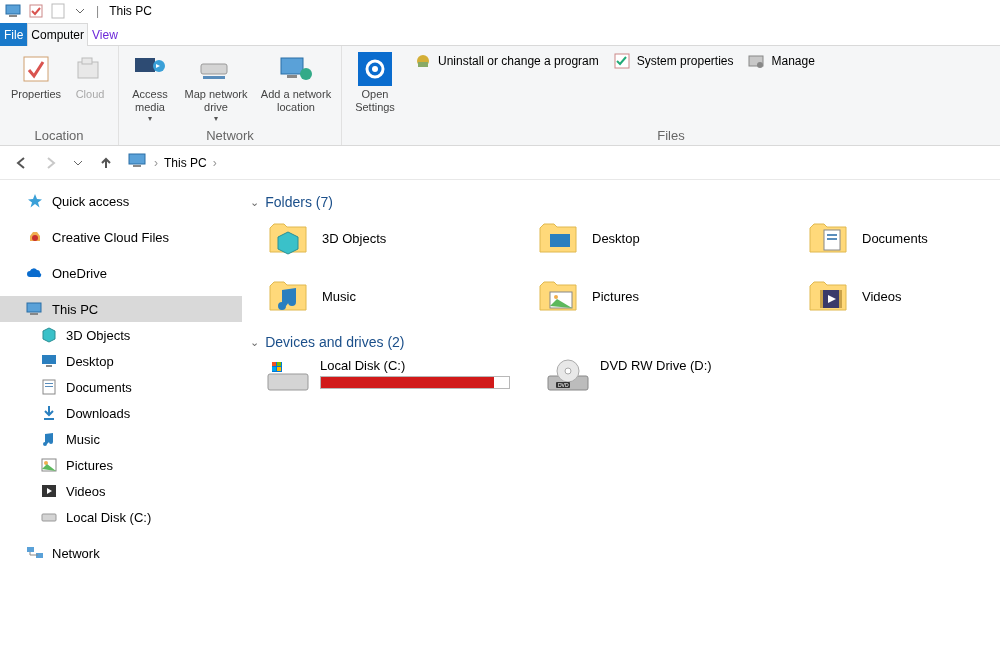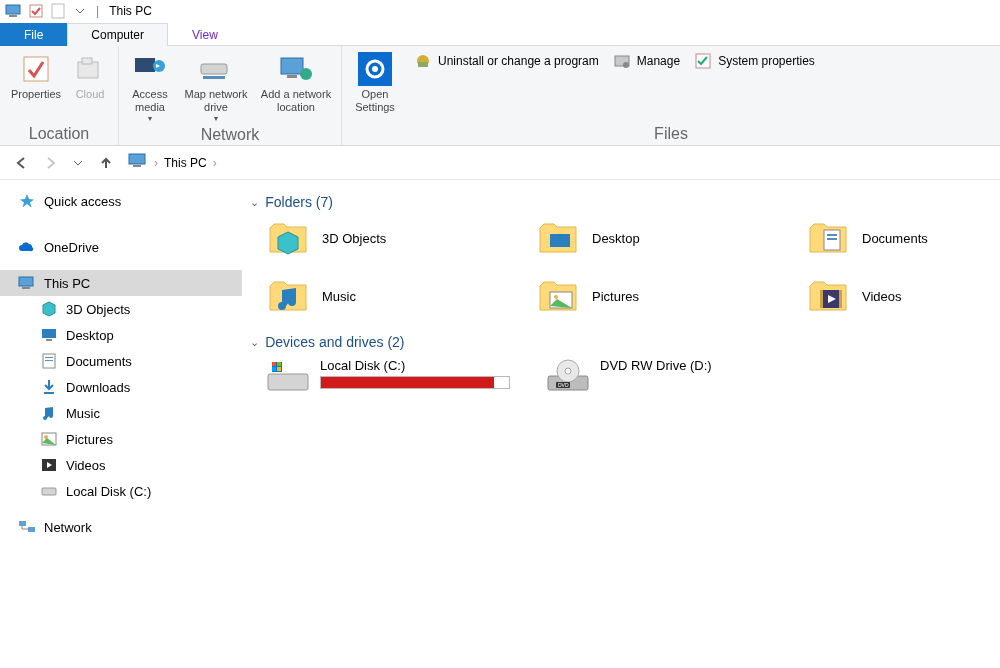--- a/index.html
+++ b/index.html
@@ -6,54 +6,54 @@
 body { width: 1000px; height: 668px; background: #fff; font-size: 12px; color: #000; overflow: hidden; }
 
 
 .title-bar { height: 22px; display: flex; align-items: center; padding: 0 4px; background: #fff; }
 .title-bar .qat-icon { width: 20px; height: 20px; display: inline-flex; align-items: center; justify-content: center; margin-right: 2px; }
 .title-bar .sep { color: #888; margin: 0 4px; }
 .title-txt { font-size: 12px; margin-left: 6px; }
 
 
 .tabs-row { height: 24px; display: flex; align-items: stretch; background: #fff; border-bottom: 1px solid #d9d9d9; }
-.tab { padding: 0 23px; display: flex; align-items: center; font-size: 12px; cursor: default; border: 1px solid transparent; border-bottom: none; position: relative; top: 1px; }
+.tab { padding: 0 3px; display: flex; align-items: center; font-size: 12px; cursor: default; border: 1px solid transparent; border-bottom: none; position: relative; top: 1px; }
 .tab.file { background: #1979ca; color: #fff; }
 .tab.active { background: #f5f6f7; border-color: #d9d9d9; }
 .tab.inactive { color: #6d28d9; }
 
 
 .ribbon { background: #f5f6f7; border-bottom: 1px solid #d9d9d9; display: flex; height: 100px; }
 .ribbon-group { display: flex; flex-direction: column; padding: 4px 6px 2px; border-right: 1px solid #e1e1e1; }
 .ribbon-group:last-child { border-right: none; flex: 1; }
 .ribbon-items { display: flex; flex: 1; align-items: flex-start; gap: 2px; }
 .ribbon-btn { display: flex; flex-direction: column; align-items: center; width: 60px; padding: 2px; text-align: center; font-size: 11px; line-height: 1.15; color: #444; }
 .ribbon-btn.wide { width: 78px; }
 .ribbon-btn .icon-slot { width: 34px; height: 34px; display: flex; align-items: center; justify-content: center; margin-bottom: 2px; }
 .ribbon-btn.disabled { color: #a9a9a9; }
-.ribbon-label { text-align: center; font-size: 16px; color: #666; padding: 2px 0 0; }
+.ribbon-label { text-align: center; font-size: 13px; color: #666; padding: 2px 0 0; }
 .ribbon-small-list { display: flex; flex-direction: row; gap: 2px; padding-left: 4px; }
 .ribbon-small-item { display: flex; align-items: center; gap: 6px; font-size: 12px; height: 22px; padding: 0 6px; }
 .ribbon-small-item .si { width: 18px; height: 18px; display: inline-flex; align-items: center; justify-content: center; }
 .drop-arrow { font-size: 8px; color: #555; position: relative; top: 1px; }
 
 
 .nav-bar { height: 34px; display: flex; align-items: center; padding: 0 10px; gap: 4px; border-bottom: 1px solid #e8e8e8; }
 .nav-btn { width: 24px; height: 24px; display: inline-flex; align-items: center; justify-content: center; color: #555; }
 .nav-btn.disabled { color: #bdbdbd; }
 .breadcrumb { display: flex; align-items: center; gap: 6px; margin-left: 6px; font-size: 12px; }
 .bc-sep { color: #999; }
 
 
 .body-split { display: flex; height: calc(668px - 22px - 24px - 100px - 34px); }
 .sidebar { width: 242px; border-right: 0px solid #e8e8e8; padding-top: 8px; overflow: hidden; }
 .main { flex: 1; padding: 10px 8px; overflow: auto; }
 
 
-.tree-item { display: flex; align-items: center; height: 26px; padding-left: 18px; gap: 8px; font-size: 13px; cursor: default; }
+.tree-item { display: flex; align-items: center; height: 26px; padding-left: 26px; gap: 8px; font-size: 13px; cursor: default; }
 .tree-item.child { padding-left: 40px; }
 .tree-item.selected { background: #d9d9d9; }
 .tree-groupspace { height: 10px; }
 .ticon { width: 18px; height: 18px; display: inline-flex; align-items: center; justify-content: center; }
 
 
 .section-hdr { display: flex; align-items: center; gap: 6px; color: #1b4f8a; font-size: 14px; margin: 4px 0 8px; }
 .section-hdr .chev { color: #6b6b6b; font-size: 11px; }
 .folders-grid { display: grid; grid-template-columns: repeat(3, 240px); row-gap: 18px; column-gap: 30px; margin-left: 16px; margin-bottom: 18px; }
 .folder { display: flex; align-items: center; gap: 12px; font-size: 13px; }
@@ -194,34 +194,34 @@
               <svg class="svg" width="16" height="16">
                 <circle cx="8" cy="8" r="6" fill="#d4af37"></circle>
                 <rect x="3" y="9" width="10" height="5" fill="#8a6"></rect>
               </svg>
             </span>
           <span>Uninstall or change a program</span>
         </div>
         <div class="ribbon-small-item">
           <span class="si">
               <svg class="svg" width="16" height="16">
+                <rect x="1" y="1" width="14" height="14" fill="#fff" stroke="#c88"></rect>
+                <path d="M3 8l3 3 6-7" stroke="#2a7" fill="none" stroke-width="2"></path>
+              </svg>
+            </span>
+          <span>System properties</span>
+        </div>
+        <div class="ribbon-small-item">
+          <span class="si">
+              <svg class="svg" width="16" height="16">
                 <rect x="1" y="3" width="14" height="10" fill="#c8c8c8" stroke="#888"></rect>
                 <circle cx="12" cy="12" r="3" fill="#888"></circle>
               </svg>
             </span>
           <span>Manage</span>
-        </div>
-        <div class="ribbon-small-item">
-          <span class="si">
-              <svg class="svg" width="16" height="16">
-                <rect x="1" y="1" width="14" height="14" fill="#fff" stroke="#c88"></rect>
-                <path d="M3 8l3 3 6-7" stroke="#2a7" fill="none" stroke-width="2"></path>
-              </svg>
-            </span>
-          <span>System properties</span>
         </div>
       </div>
     </div>
     <div class="ribbon-label">Files</div>
   </div>
 </div>
 
 <div class="nav-bar">
   <span class="nav-btn">
       <svg width="16" height="16">
@@ -259,20 +259,29 @@
   <div class="sidebar">
     <div class="tree-item">
       <span class="ticon">
           <svg width="16" height="16">
             <path d="M8 1l2 5 5 .5-4 3 1.5 5L8 11l-4.5 3.5L5 9.5 1 6.5 6 6z" fill="#3aa0d8"></path>
           </svg>
         </span>
       <span>Quick access</span>
     </div>
     <div class="tree-groupspace"></div>
+    <div class="tree-item">
+      <span class="ticon">
+          <svg width="16" height="16">
+            <path d="M3 7l3-4h4l3 4v5H3z" fill="#f0ad4e"></path>
+            <circle cx="8" cy="9" r="3" fill="#c9302c"></circle>
+          </svg>
+        </span>
+      <span>Creative Cloud Files</span>
+    </div>
     <div class="tree-groupspace"></div>
     <div class="tree-item">
       <span class="ticon">
           <svg width="18" height="12">
             <path d="M4 10a3 3 0 010-6 4 4 0 017-1 3 3 0 013 3 2 2 0 01-2 4z" fill="#0a6cce"></path>
           </svg>
         </span>
       <span>OneDrive</span>
     </div>
     <div class="tree-groupspace"></div>

